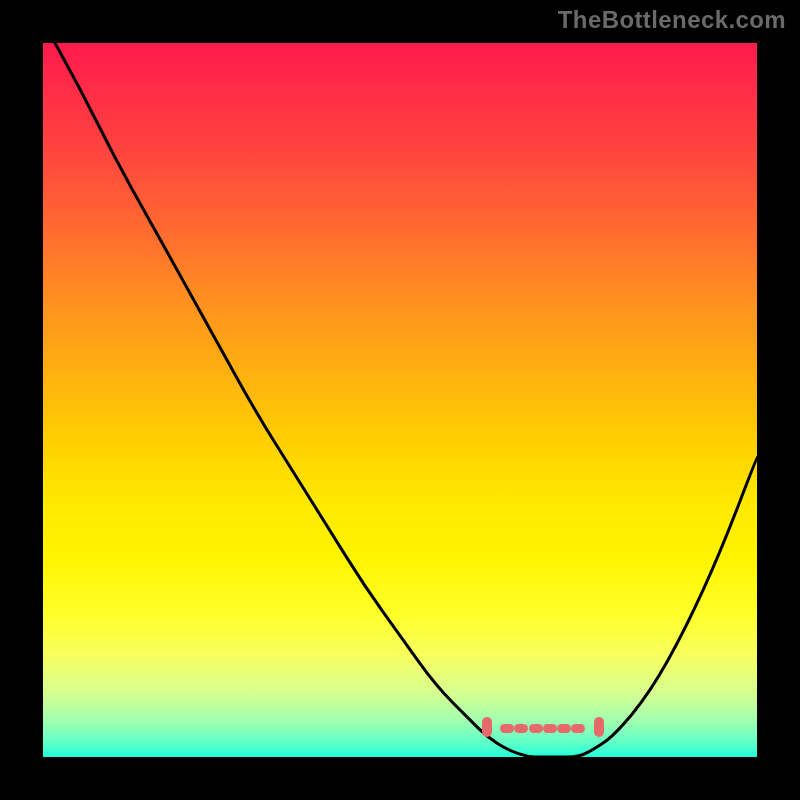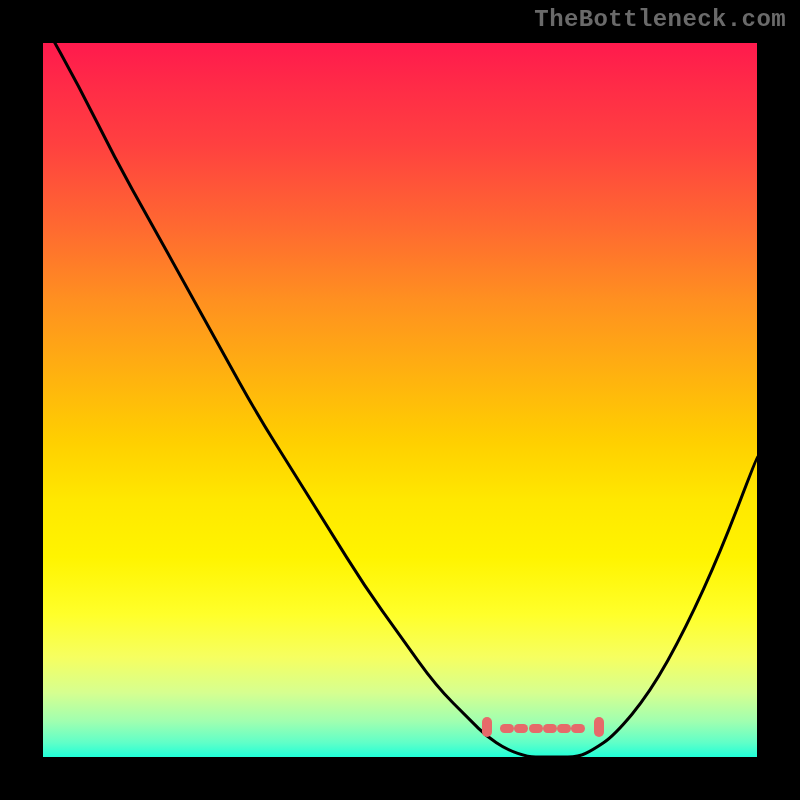--- a/index.html
+++ b/index.html
@@ -41,21 +41,21 @@
       #a0ffb0 95%,
       #60ffc8 98%,
       #20ffd8 100%
     );
     overflow: hidden;
   }
   .watermark {
     position: absolute;
     top: 6px;
     right: 14px;
-    font-family: Liberation Mono, monospace;
+    font-family: Liberation Sans, sans-serif;
     font-size: 24px;
     font-weight: 700;
     color: #6a6a6a;
     letter-spacing: 0.4px;
   }
   svg.curve {
     position: absolute;
     left: 0;
     top: 0;
     width: 714px;

